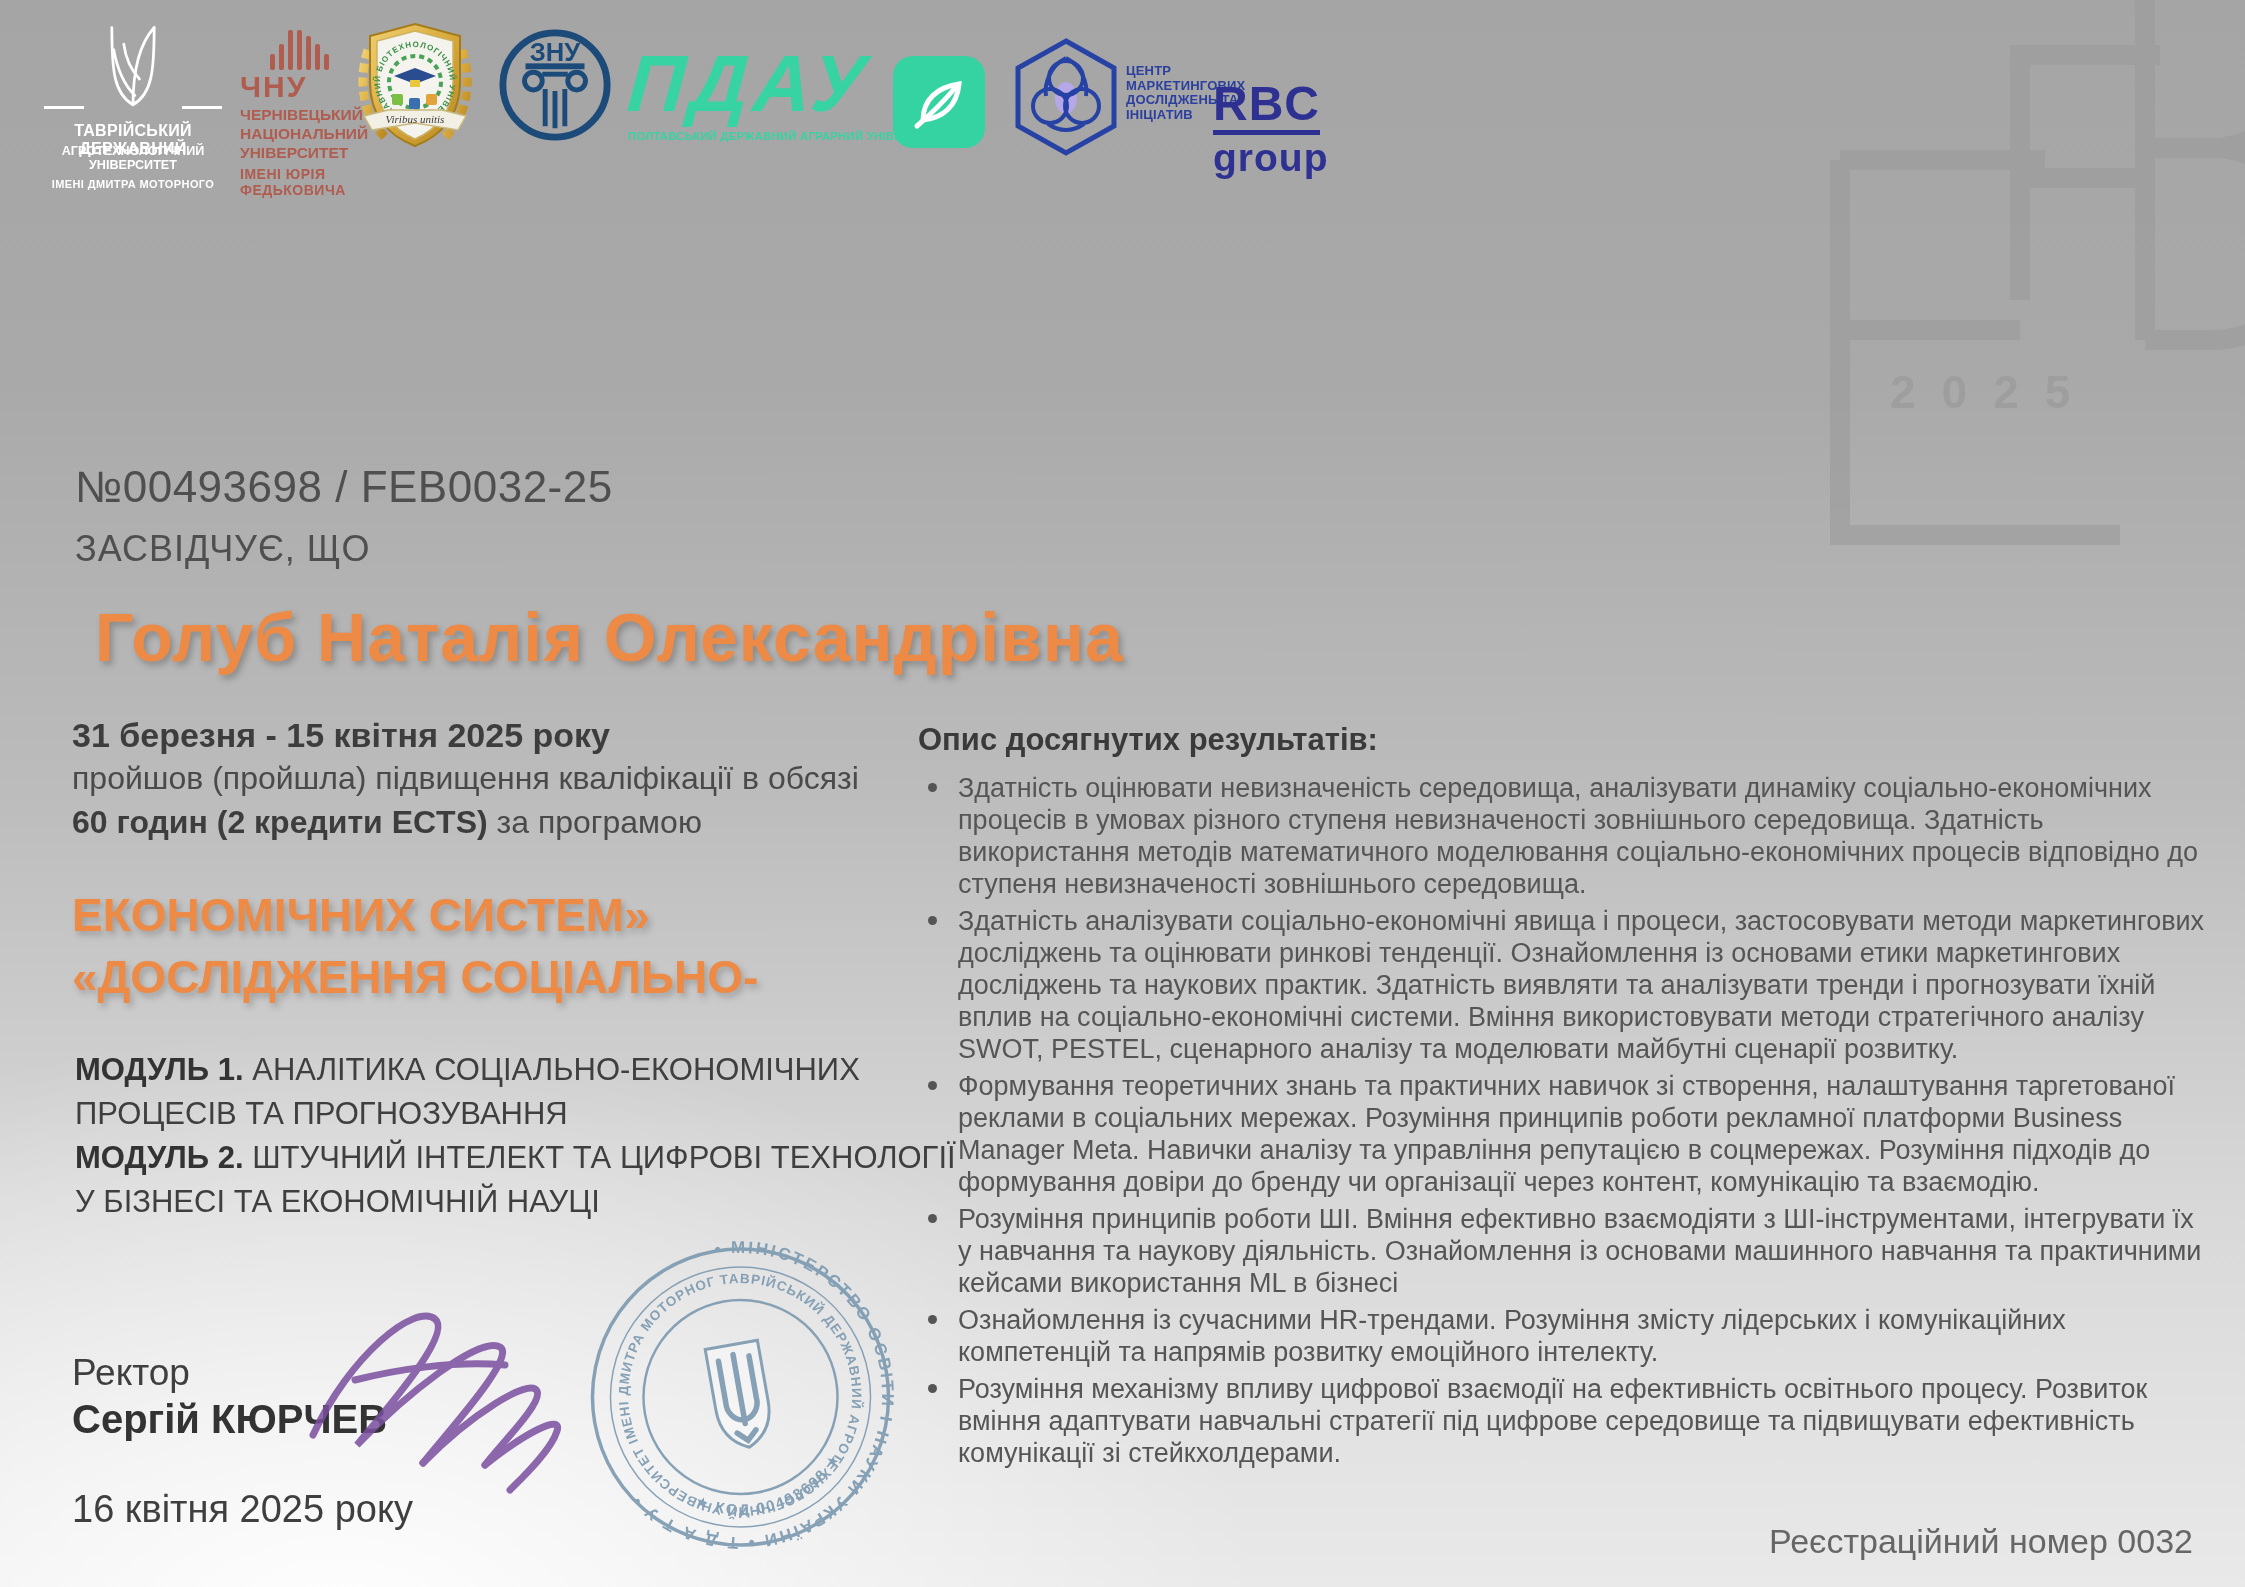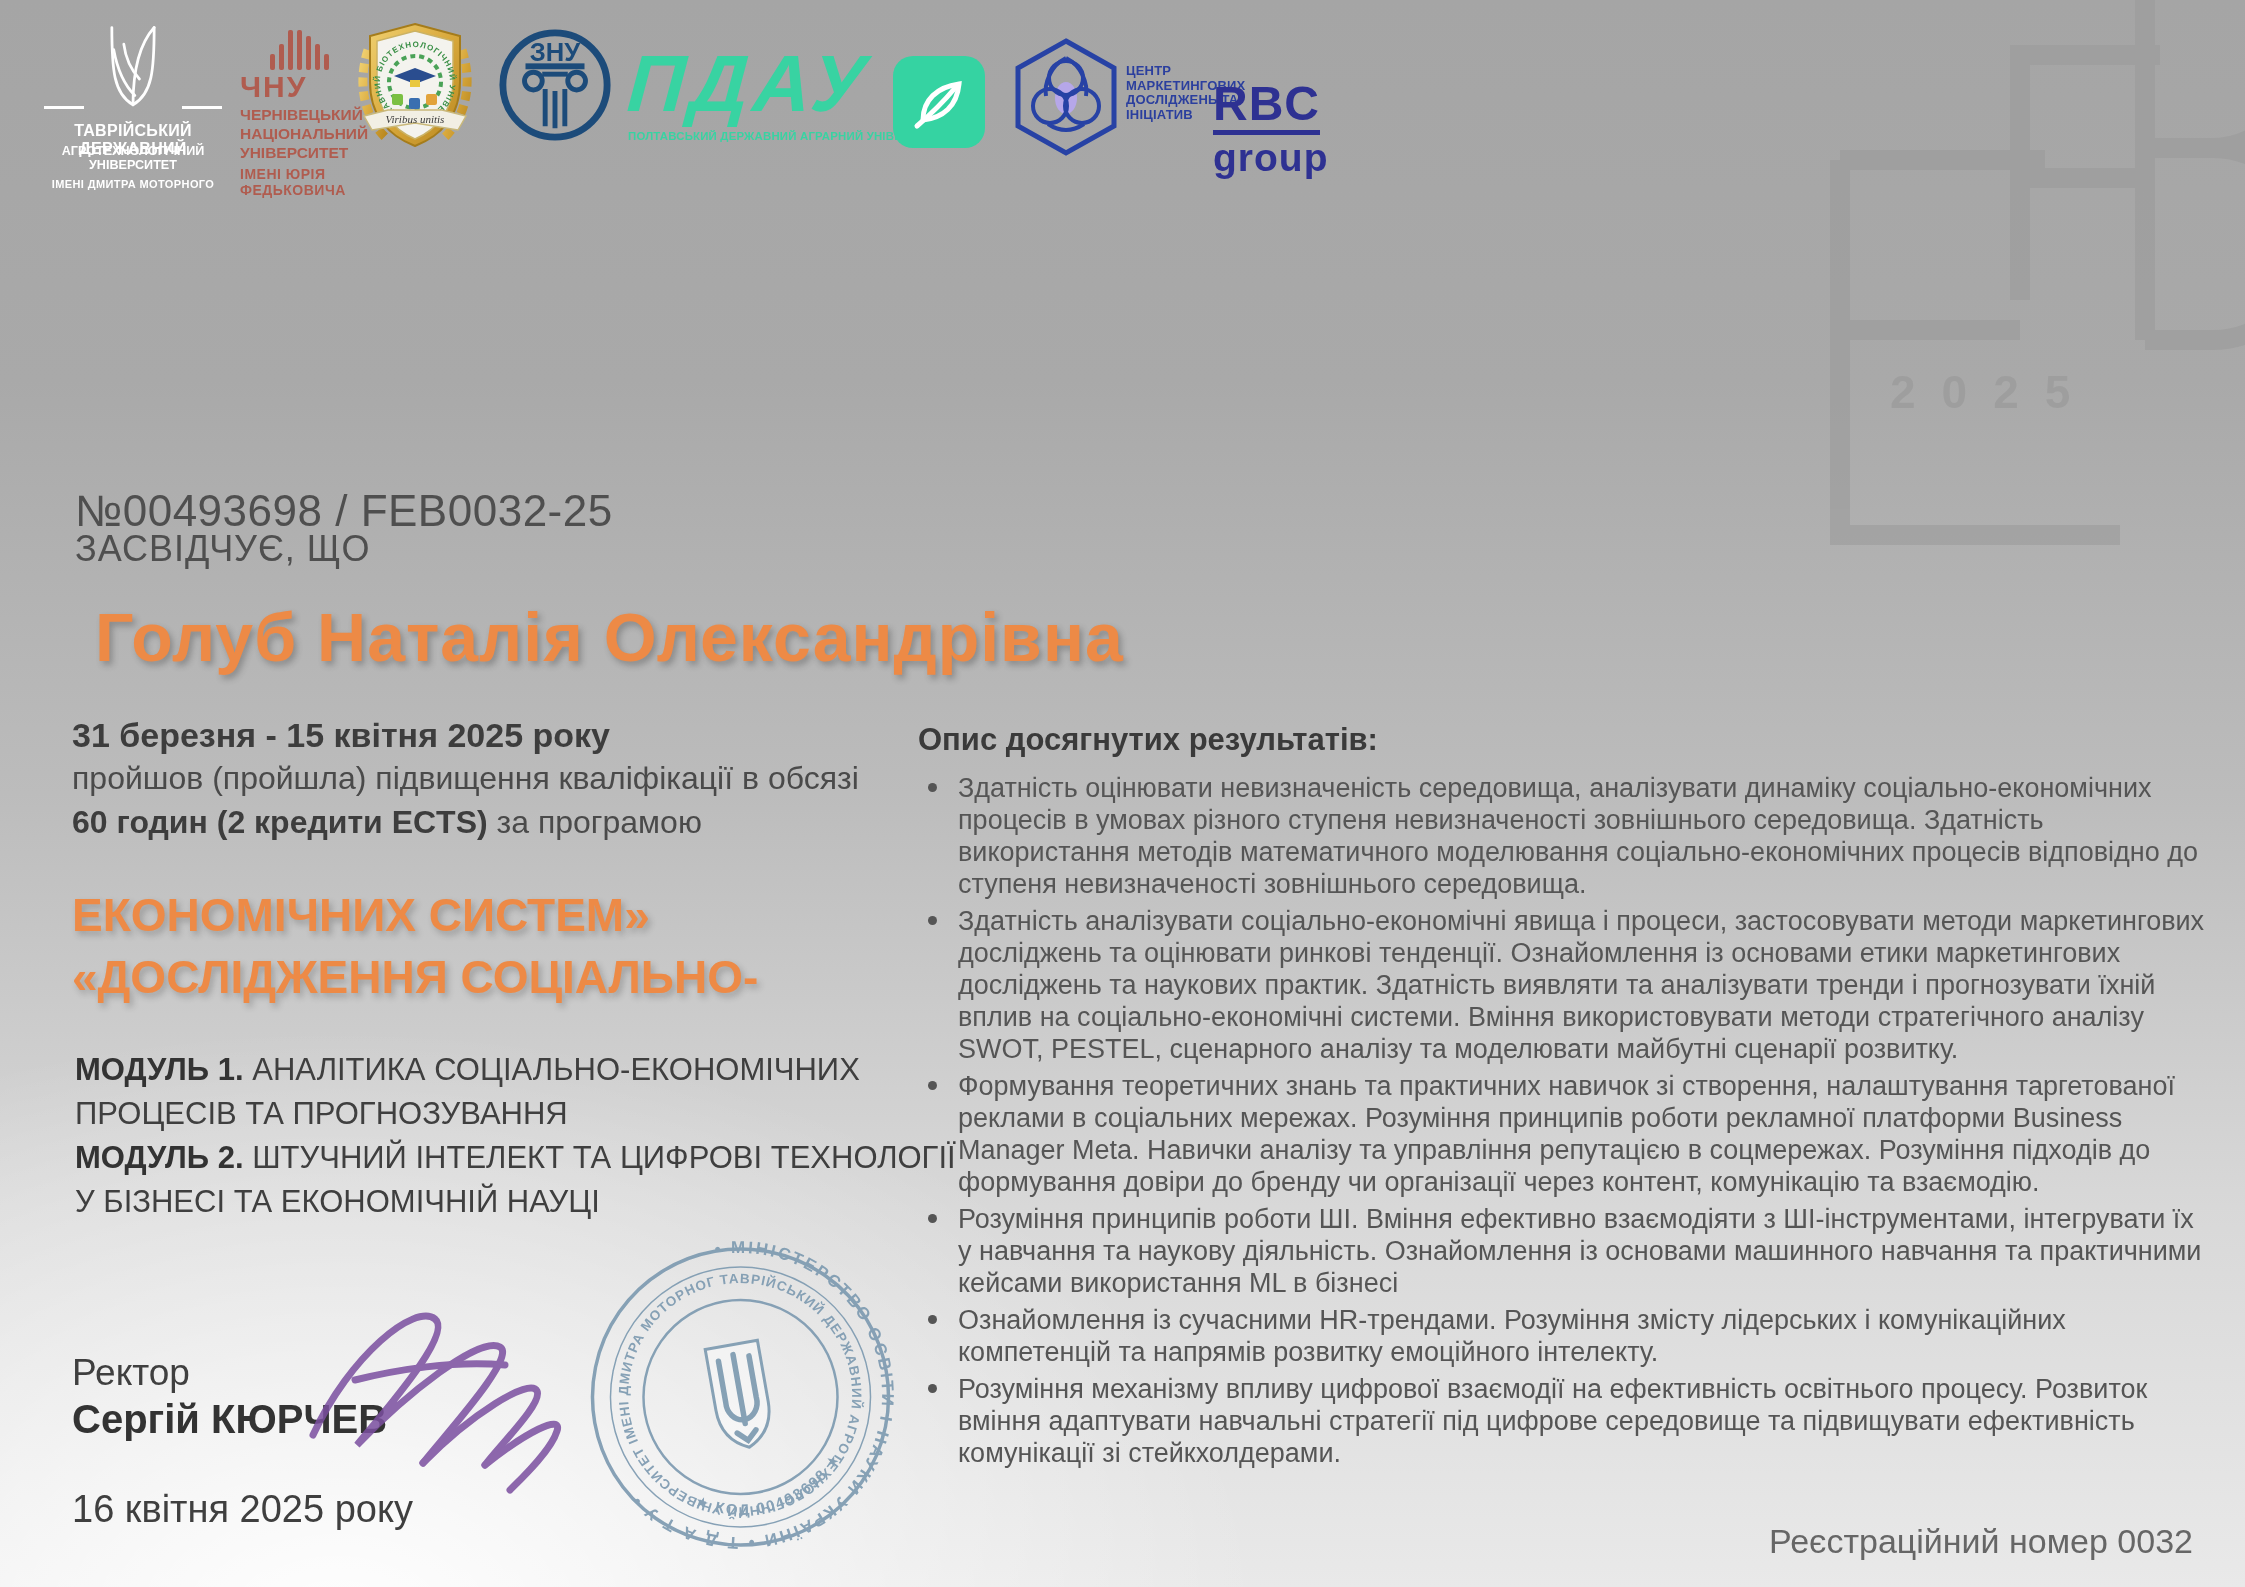--- a/index.html
+++ b/index.html
@@ -35,21 +35,21 @@
   .pdau-sub{position:absolute;left:0;top:86px;width:100%;font-size:11.4px;font-weight:bold;letter-spacing:.2px;white-space:nowrap;}
   .logo-leaf{left:893px;top:56px;width:92px;height:92px;z-index:2;}
   .logo-cmdi{left:1010px;top:36px;width:196px;height:126px;z-index:2;}
   .cmdi-hex{position:absolute;left:0;top:0;width:112px;height:122px;}
   .cmdi-text{position:absolute;left:116px;top:28px;color:#2b3f9e;font-weight:bold;font-size:13px;line-height:14.5px;letter-spacing:.2px;}
   .logo-rbc{left:1213px;top:48px;width:120px;height:95px;color:#2e3192;z-index:2;margin-top:32px;}
   .rbc-top{font-size:48px;font-weight:900;letter-spacing:1px;line-height:1;border-bottom:5px solid #2e3192;display:inline-block;padding-bottom:2px;}
   .rbc-bottom{font-size:39px;font-weight:900;letter-spacing:1px;line-height:1;margin-top:3px;}
   
   .cert-title{left:72px;top:296px;font-size:132px;font-weight:800;letter-spacing:2px;color:#ed8a46;line-height:1;text-shadow:4px 5px 8px rgba(40,40,40,.30);z-index:3;}
-  .cert-number{left:75px;top:462px;font-size:44px;color:#4f4f4f;letter-spacing:.5px;z-index:3;margin-top:24px;}
+  .cert-number{left:75px;top:462px;font-size:44px;color:#4f4f4f;letter-spacing:.5px;z-index:3;}
   .cert-certifies{left:75px;top:528px;font-size:36px;color:#4f4f4f;letter-spacing:1px;z-index:3;}
   .cert-name{left:95px;top:598px;font-size:68px;font-weight:800;color:#ed8a46;letter-spacing:1px;text-shadow:3px 4px 6px rgba(40,40,40,.30);z-index:3;}
   .cert-period{left:72px;top:716px;font-size:34px;font-weight:bold;color:#3d3d3d;z-index:3;}
   .cert-passed{left:72px;top:760px;font-size:32px;color:#4a4a4a;z-index:3;}
   .cert-volume{left:72px;top:804px;font-size:32px;color:#4a4a4a;z-index:3;}
   .cert-volume b{color:#3d3d3d;}
   .cert-program{left:72px;top:884px;font-size:46px;font-weight:800;color:#ed8a46;line-height:62px;text-shadow:3px 4px 6px rgba(40,40,40,.25);z-index:3;}
   .cert-modules{left:75px;top:1048px;width:885px;font-size:31px;color:#3f3f3f;line-height:44px;z-index:3;}
   .cert-modules b{color:#333;}
   .sign-role{left:72px;top:1352px;font-size:37px;color:#3f3f3f;z-index:5;}

